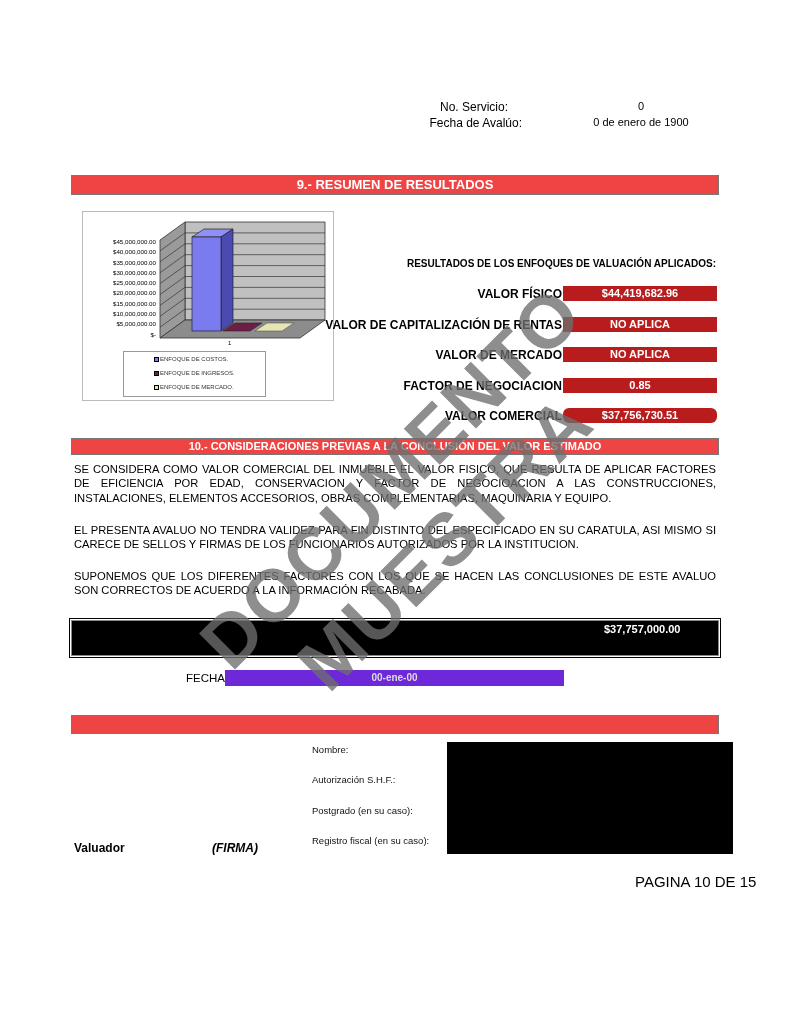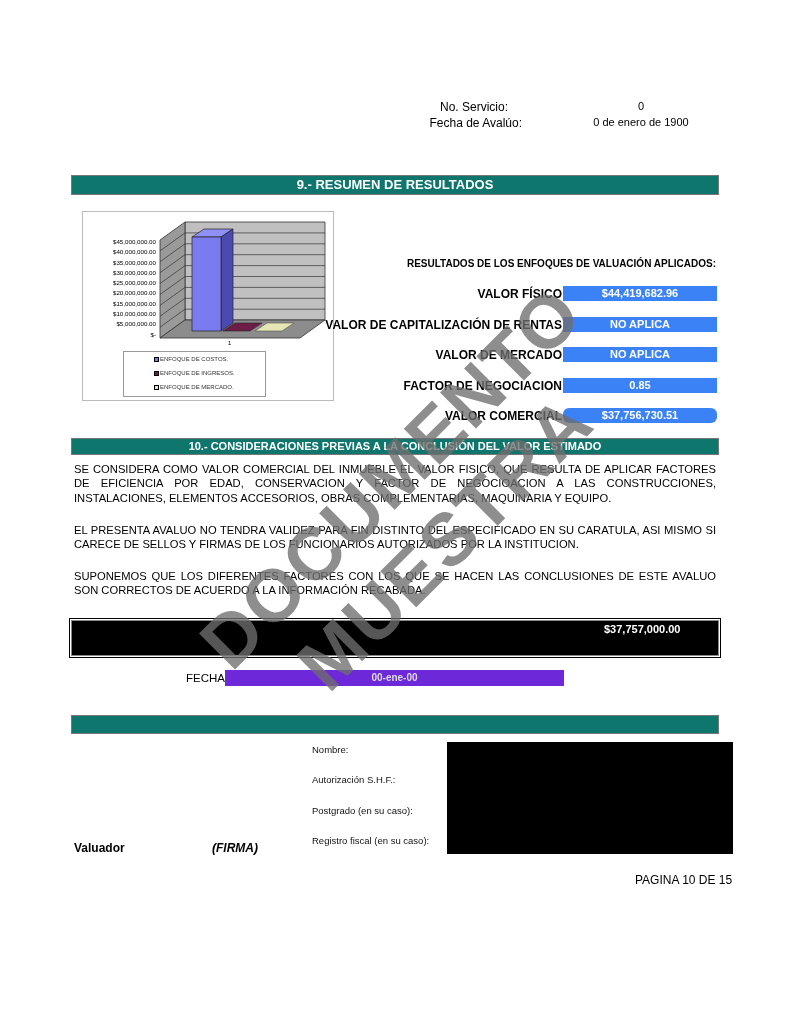--- a/index.html
+++ b/index.html
@@ -4,36 +4,36 @@
 <style>
   html, body { margin: 0; padding: 0; background: #ffffff; }
   body { width: 791px; height: 1024px; position: relative; overflow: hidden;
          font-family: "Liberation Sans", sans-serif; color: #000; }
   .abs { position: absolute; }
 
   
   .svc-label { font-size: 12px; text-align: right; width: 150px; }
   .svc-value { font-size: 11px; text-align: center; width: 160px; }
 
-  .section-bar { background: #0f766e; color: #fff; font-weight: bold; text-align: center;
+  .section-bar { background: #ef4444; color: #fff; font-weight: bold; text-align: center;
                  border: 1px solid #777; box-sizing: border-box; }
 
   
   .chart-frame { left: 82px; top: 211px; width: 252px; height: 190px; border: 1px solid #bbb;
                  box-sizing: border-box; background: #fff; }
   .y-ticks { left: 84px; top: 237px; width: 72px; font-size: 6.2px; text-align: right; line-height: 10.3px; }
   .legend { left: 123px; top: 351px; width: 143px; height: 46px; border: 1px solid #999; box-sizing: border-box;
             font-size: 6px; color: #333; }
   .legend-row { display: flex; align-items: center; height: 14px; padding-left: 30px; }
   .legend-swatch { width: 5px; height: 5px; border: 1px solid #000; margin-right: 1px; box-sizing: border-box; }
 
   
   .res-title { left: 340px; top: 258px; width: 376px; text-align: right; font-size: 10px; font-weight: bold; }
   .res-label { width: 290px; left: 272px; text-align: right; font-size: 12px; font-weight: bold; }
-  .res-value { left: 563px; width: 154px; height: 15px; background: #3b82f6; color: #fff; text-align: center;
+  .res-value { left: 563px; width: 154px; height: 15px; background: #b91c1c; color: #fff; text-align: center;
                font-size: 11px; font-weight: bold; line-height: 15px; }
 
   .para { left: 74px; width: 642px; font-size: 11.2px; line-height: 14.3px; text-align: justify;
           text-align-last: left; }
 
   .conclusion-box { left: 71px; top: 620px; width: 648px; height: 36px; background: #000; color: #fff;
                     border: 1px solid #888; box-sizing: border-box; outline: 1px solid #000; outline-offset: 1px; }
 
   .sig-label { font-size: 9.5px; color: #111; }
 
@@ -150,16 +150,16 @@
 <div class="abs sig-label" style="left:312px; top:744px;">Nombre:</div>
 <div class="abs sig-label" style="left:312px; top:774px;">Autorización S.H.F.:</div>
 <div class="abs sig-label" style="left:312px; top:805px;">Postgrado (en su caso):</div>
 <div class="abs sig-label" style="left:312px; top:835px;">Registro fiscal (en su caso):</div>
 
 <div class="abs" style="left:447px; top:742px; width:286px; height:112px; background:#000;"></div>
 
 <div class="abs" style="left:74px; top:841px; font-size:12px; font-weight:bold;">Valuador</div>
 <div class="abs" style="left:212px; top:841px; font-size:12px; font-weight:bold;font-style:italic;">(FIRMA)</div>
 
-<div class="abs" style="left:635px; top:873px; font-size:12px;">PAGINA 10 DE 15</div>
+<div class="abs" style="left:635px; top:873px; font-size:15px;">PAGINA 10 DE 15</div>
 
 <div class="abs watermark" style="left:140px; top:435px; transform: rotate(-45deg);">DOCUMENTO</div>
 <div class="abs watermark" style="left:255px; top:500px; transform: rotate(-45deg);">MUESTRA</div>
 
 </body></html>

